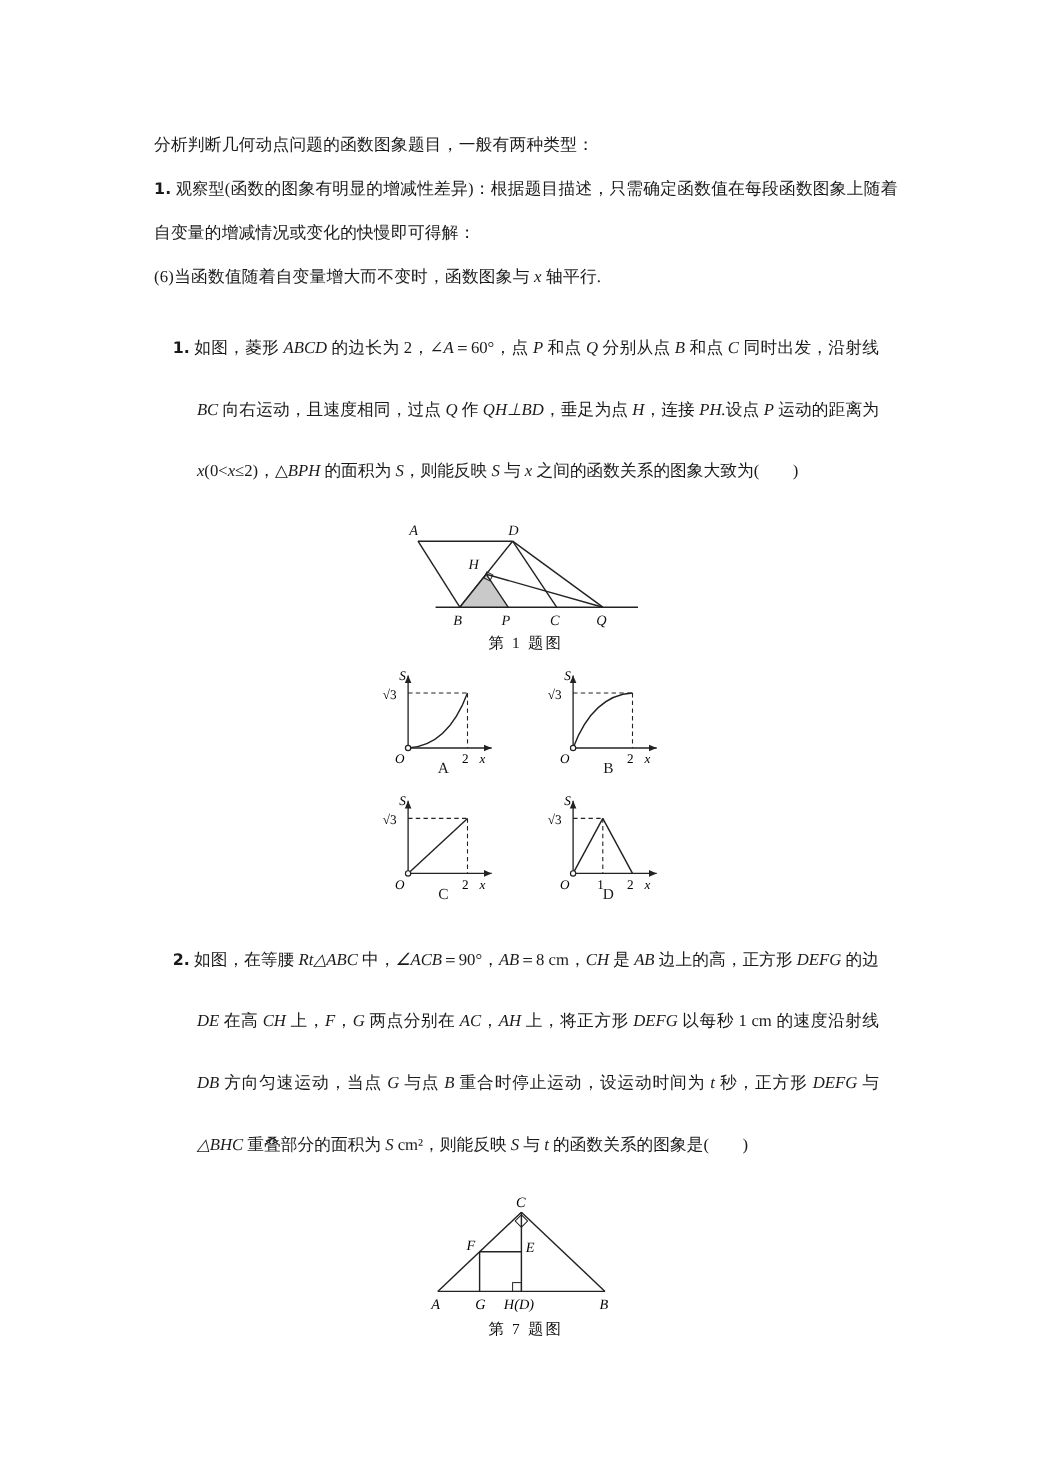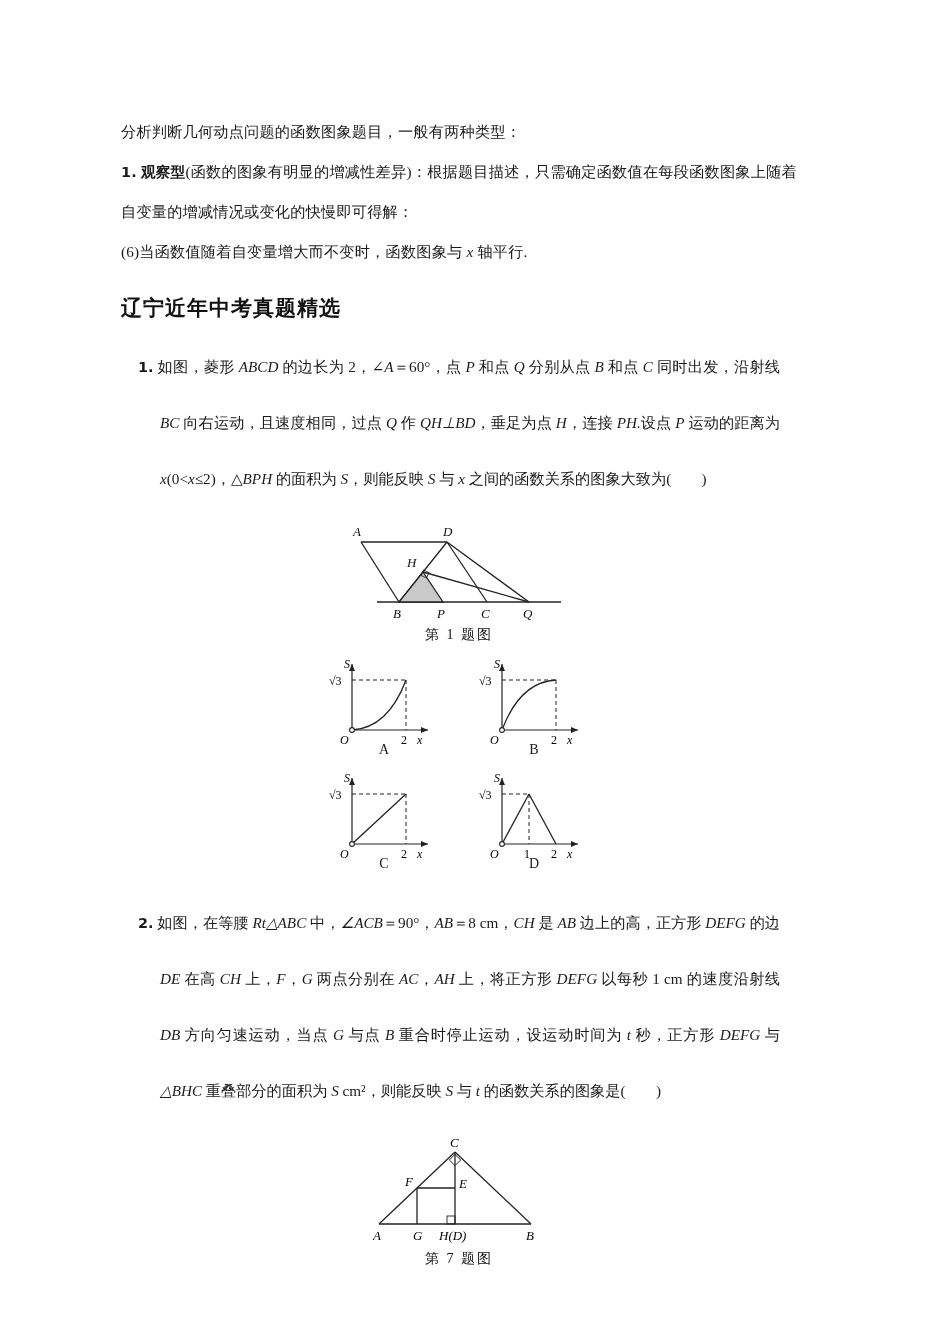--- a/index.html
+++ b/index.html
@@ -17,34 +17,34 @@
   }
   .page {
     position: absolute;
     left: 0; top: 0;
     width: 950px;
     height: 1344px;
     padding: 0;
   }
   .content {
     position: absolute;
-    left: 121px;
+    left: 140px;
     top: 112px;
     width: 676px;
   }
 
   
   .para {
     font-size: 15.2px;
     line-height: 40px;
     text-align: justify;
     margin: 0;
     letter-spacing: 0.2px;
   }
-  .para .bold { font-weight: bold; font-family: "DejaVu Sans", "Liberation Sans", sans-serif; font-size: 14.6px;}
+  .para .bold { font-weight: normal; font-family: "DejaVu Sans", "Liberation Sans", sans-serif; font-size: 14.6px;}
   .ital { font-style: italic; font-family: "Liberation Serif", serif; }
   .num-lead {
     font-weight: bold;
     font-family: "DejaVu Sans", sans-serif;
     font-size: 14.4px;
   }
 
   .section-title {
     font-size: 21px;
     font-weight: bold;
@@ -105,21 +105,20 @@
   <div class="content">
 
     <p class="para">分析判断几何动点问题的函数图象题目，一般有两种类型：</p>
 
     <p class="para"><span class="num-lead">1.</span> <span class="bold">观察型</span><span>(函数的图象有明显的增减性差异)：根据题目描述，只需确定函数值在每段函数图象上随着自变量的增减情况或变化的快慢即可得解：</span></p>
 
 
     <p class="para"><span>(6)当函数值随着自变量增大而不变时，函数图象与</span> <span class="ital">x</span> <span>轴平行.</span></p>
 
 
-    <h2 class="section-title">辽宁近年中考真题精选</h2>
 
     <div class="qblock">
       <p class="qtext hang"><span class="num-lead">1.</span> <span id="q1body"><span>如图，菱形 </span><span class="ital">ABCD</span><span> 的边长为 2，∠</span><span class="ital">A</span><span>＝60°，点 </span><span class="ital">P</span><span> 和点 </span><span class="ital">Q</span><span> 分别从点 </span><span class="ital">B</span><span> 和点 </span><span class="ital">C</span><span> 同时出发，沿射线 </span><span class="ital">BC</span><span> 向右运动，且速度相同，过点 </span><span class="ital">Q</span><span> 作 </span><span class="ital">QH⊥BD</span><span>，垂足为点 </span><span class="ital">H</span><span>，连接 </span><span class="ital">PH.</span><span>设点 </span><span class="ital">P</span><span> 运动的距离为 </span><span class="ital">x</span><span>(0&lt;</span><span class="ital">x</span><span>≤2)，△</span><span class="ital">BPH</span><span> 的面积为 </span><span class="ital">S</span><span>，则能反映 </span><span class="ital">S</span><span> 与 </span><span class="ital">x</span><span> 之间的函数关系的图象大致为(　　)</span></span></p>
 
       <div class="figure-wrap">
         <svg width="240" height="100" viewBox="0 0 240 100">
 
           <line x1="38" y1="78" x2="222" y2="78" stroke="#222" stroke-width="1.3"></line>
 
           <line x1="22" y1="18" x2="108" y2="18" stroke="#222" stroke-width="1.3"></line>

